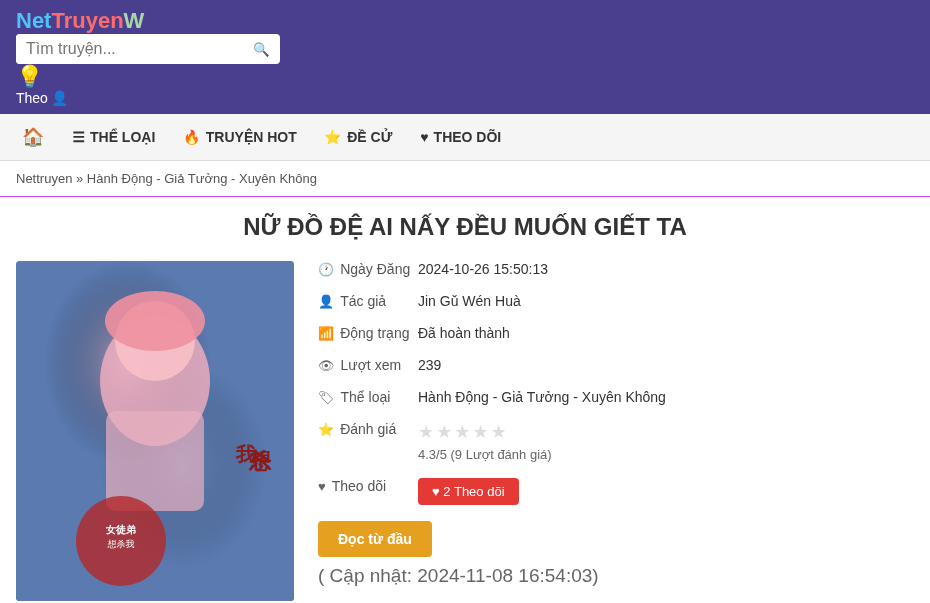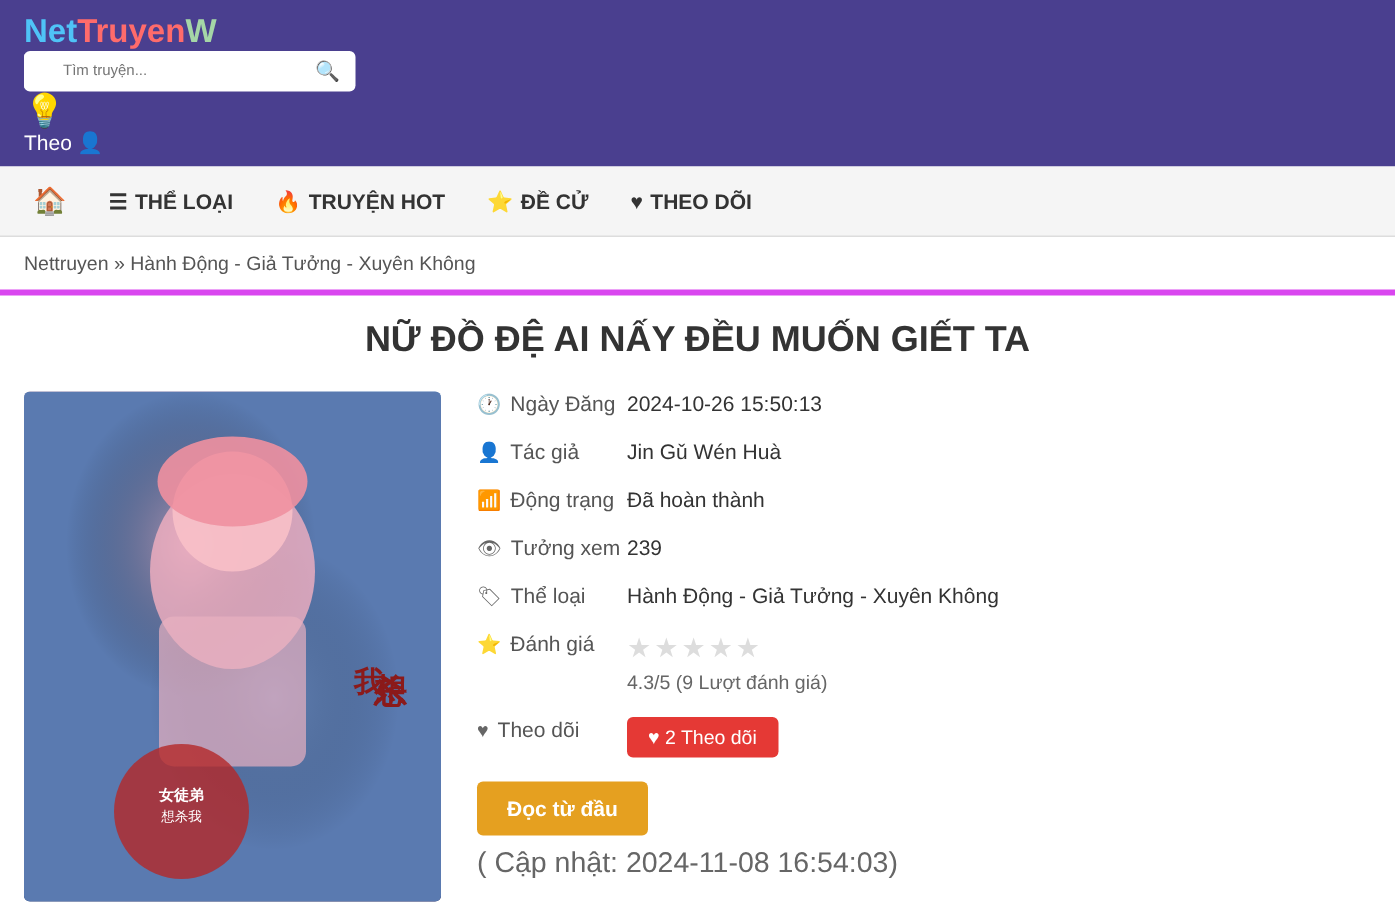--- a/index.html
+++ b/index.html
@@ -28,22 +28,22 @@
       align-items: center;
       background: #fff;
       border-radius: 4px;
       overflow: hidden;
       flex: 1;
       max-width: 280px;
     }
     .search-box input {
       border: none;
       outline: none;
-      padding: 6px 26px;
-      font-size: 10px;
+      padding: 6px 10px;
+      font-size: 16px;
       flex: 1;
       width: 100%;
     }
     .search-box button {
       background: none;
       border: none;
       padding: 6px 10px;
       cursor: pointer;
       color: #555;
     }
@@ -82,21 +82,21 @@
       white-space: nowrap;
     }
     .nav-item .nav-icon { font-size: 14px; }
     .home-icon { font-size: 18px; }
 
     
     .breadcrumb {
       padding: 10px 16px;
       font-size: 13px;
       color: #555;
-      border-bottom: 4px solid #d946ef;
+      border-bottom: 1px solid #d946ef;
     }
     .breadcrumb a { color: #555; text-decoration: none; }
 
     
     .main { padding: 16px; }
     .manga-title {
       text-align: center;
       font-size: 24px;
       font-weight: bold;
       color: #333;
@@ -332,21 +332,21 @@
         <div class="detail-label">
           <span class="detail-icon">📶</span>
           <span>Động trạng</span>
         </div>
         <div class="detail-value">Đã hoàn thành</div>
       </div>
 
       <div class="detail-row">
         <div class="detail-label">
           <span class="detail-icon">👁</span>
-          <span>Tưởng xem</span>
+          <span>Lượt xem</span>
         </div>
         <div class="detail-value">239</div>
       </div>
 
       <div class="detail-row">
         <div class="detail-label">
           <span class="detail-icon">🏷</span>
           <span>Thể loại</span>
         </div>
         <div class="detail-value">Hành Động - Giả Tưởng - Xuyên Không</div>

